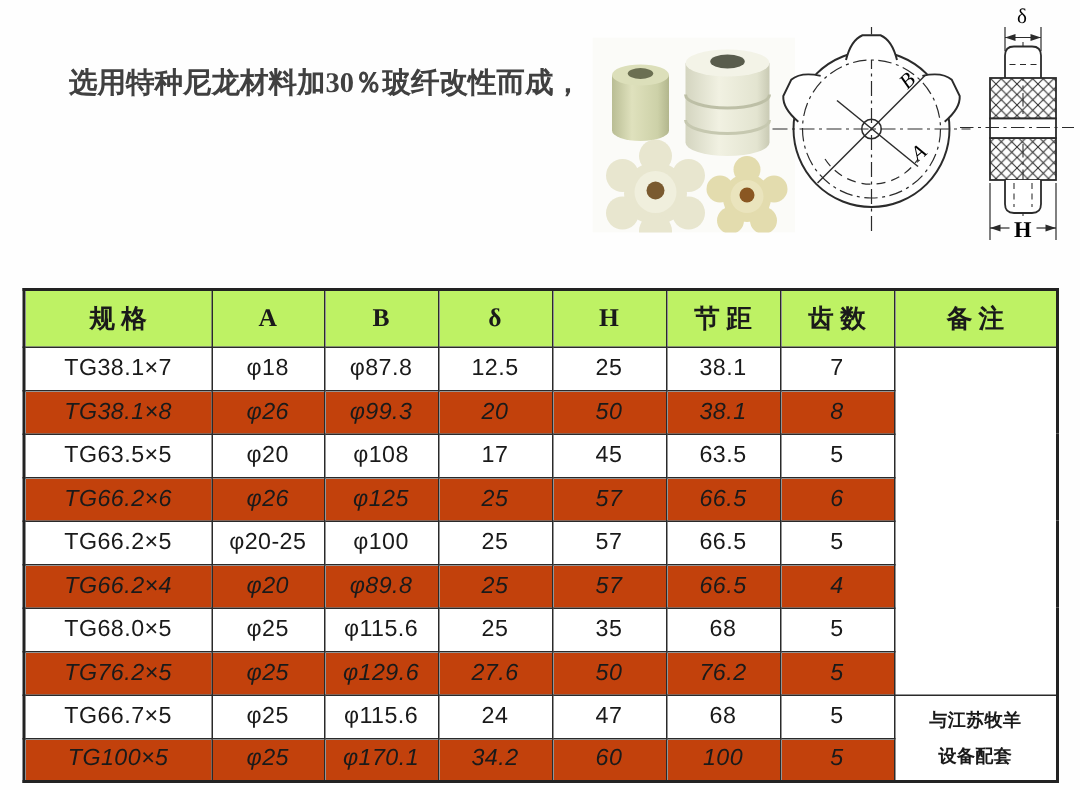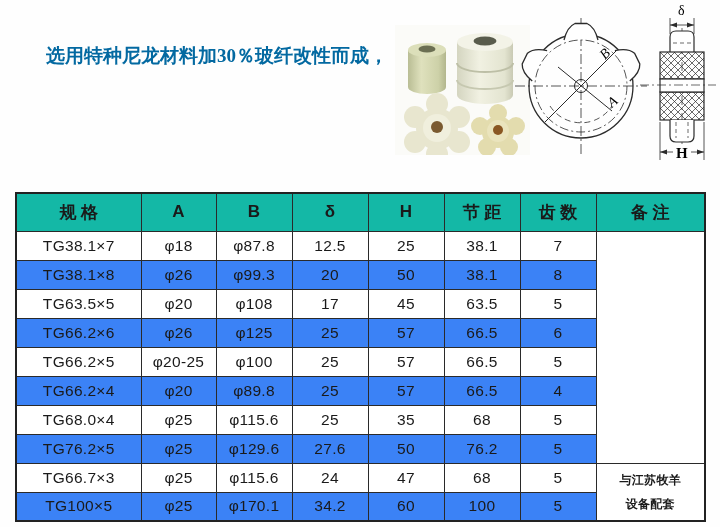--- a/index.html
+++ b/index.html
@@ -5,46 +5,46 @@
   * { margin:0; padding:0; box-sizing:border-box; }
   html,body { background:#ffffff; }
   .page {
     position:relative; width:720px; height:527px; background:#fefefe;
     overflow:hidden; font-family:"Liberation Sans", sans-serif; color:#1a1a1a;
   }
   
   .intro {
     position:absolute; left:8px; top:44px; width:390px;
     font-family:"Liberation Serif", serif; font-weight:700;
-    font-size:19px; line-height:23px; color:#0369a1;
+    font-size:19px; line-height:23px; color:#404040;
   }
   .intro .line { white-space:nowrap; }
   .intro .line.indent { text-indent:38px; }
   
   .photo  { position:absolute; left:395px; top:25px; }
   .front  { position:absolute; left:512px; top:8px; }
   .side   { position:absolute; left:636px; top:0px; }
   svg text { font-family:"Liberation Serif", serif; }
   
   table.spec {
     position:absolute; left:15px; top:192px; width:689px;
     border-collapse:collapse; table-layout:fixed;
     border:2px solid #222;
   }
   table.spec th, table.spec td {
     border:1px solid #2a2a2a; text-align:center; vertical-align:middle;
     overflow:hidden;
   }
   table.spec th {
-    height:38px; background:#14b8a6;
-    font-family:Liberation Sans, sans-serif; font-weight:700; font-size:17px;
+    height:38px; background:#bef264;
+    font-family:Liberation Serif, serif; font-weight:700; font-size:17px;
   }
   table.spec td { height:29px; font-size:15.5px; letter-spacing:0.3px; background:#ffffff; }
   table.spec td.spec-col { font-size:15.5px; }
-  table.spec tbody tr.alt td { background:#3b82f6; }
+  table.spec tbody tr.alt td { background:#c2410c;font-style:italic; }
   table.spec td.remark {
     background:#ffffff !important;
     font-family:"Liberation Serif", serif; font-weight:600; font-size:12px;
     line-height:24px;
   }
 </style>
 </head>
 <body>
 
 <div class="page">
@@ -252,39 +252,39 @@
       <tr class="alt">
         <td class="spec-col">TG66.2×4</td>
         <td>φ20</td>
         <td>φ89.8</td>
         <td>25</td>
         <td>57</td>
         <td>66.5</td>
         <td>4</td>
       </tr>
       <tr>
-        <td class="spec-col">TG68.0×4</td>
+        <td class="spec-col">TG68.0×5</td>
         <td>φ25</td>
         <td>φ115.6</td>
         <td>25</td>
         <td>35</td>
         <td>68</td>
         <td>5</td>
       </tr>
       <tr class="alt">
         <td class="spec-col">TG76.2×5</td>
         <td>φ25</td>
         <td>φ129.6</td>
         <td>27.6</td>
         <td>50</td>
         <td>76.2</td>
         <td>5</td>
       </tr>
       <tr>
-        <td class="spec-col">TG66.7×3</td>
+        <td class="spec-col">TG66.7×5</td>
         <td>φ25</td>
         <td>φ115.6</td>
         <td>24</td>
         <td>47</td>
         <td>68</td>
         <td>5</td>
         <td class="remark" rowspan="2">
           <div>与江苏牧羊</div>
           <div>设备配套</div>
         </td>

